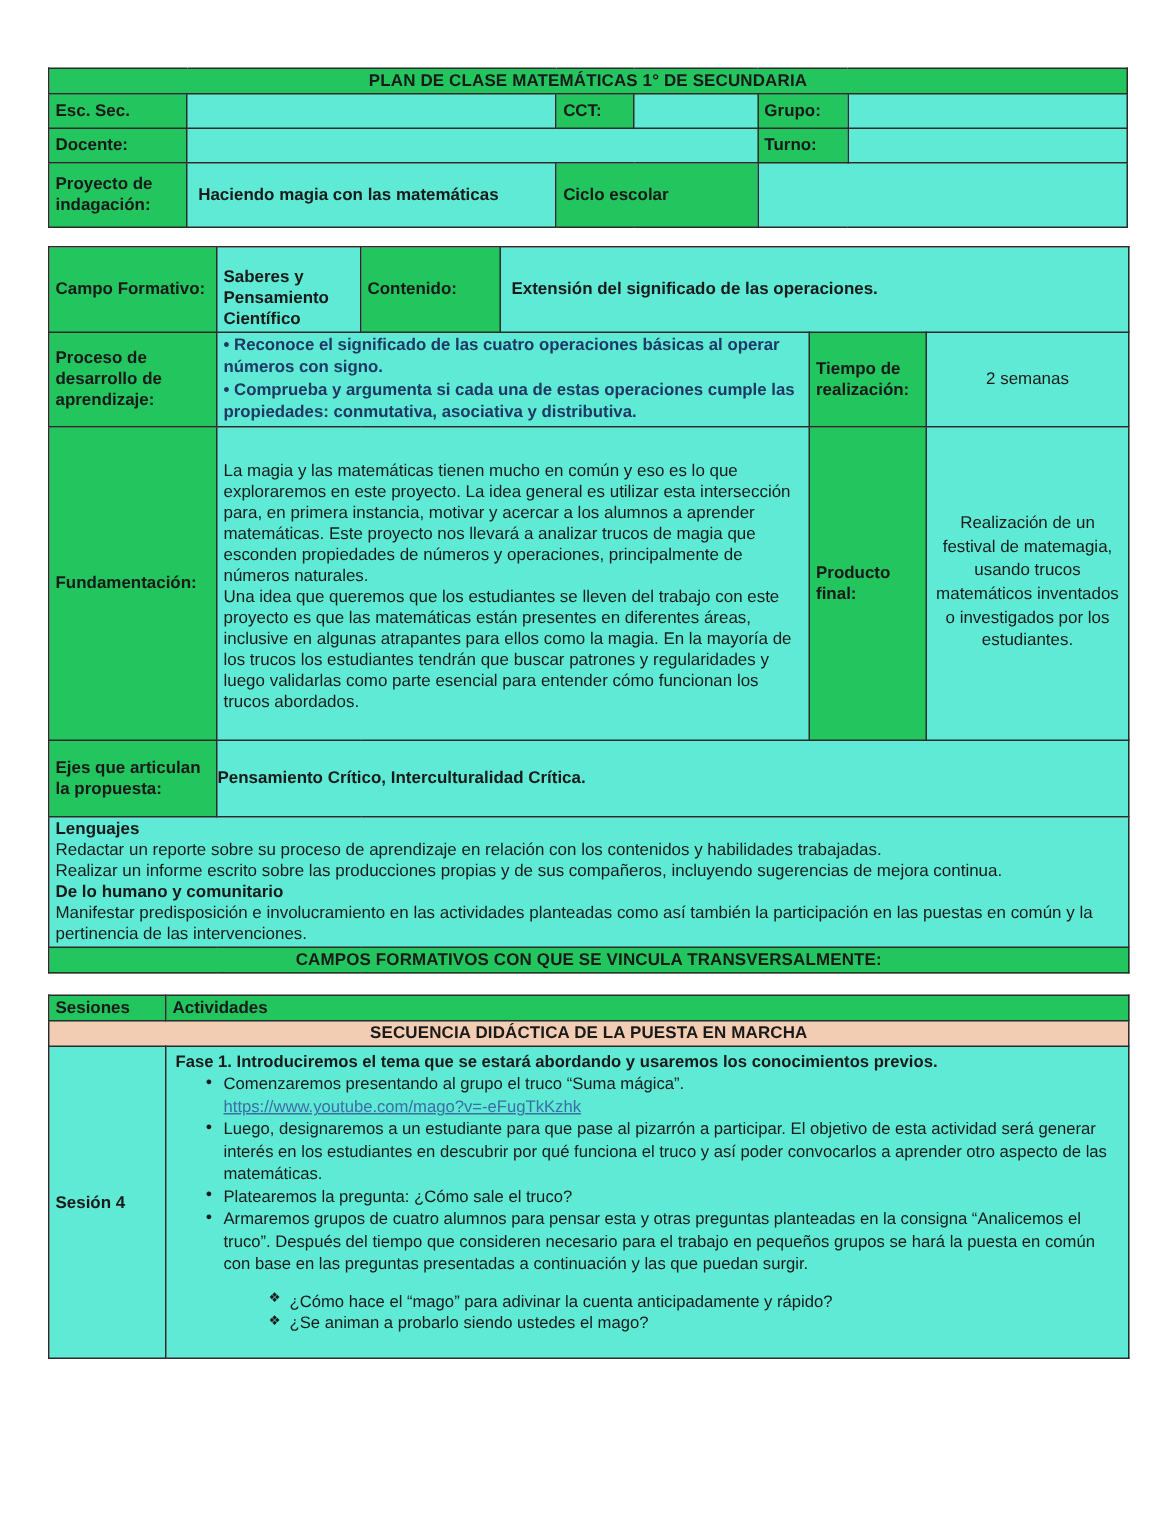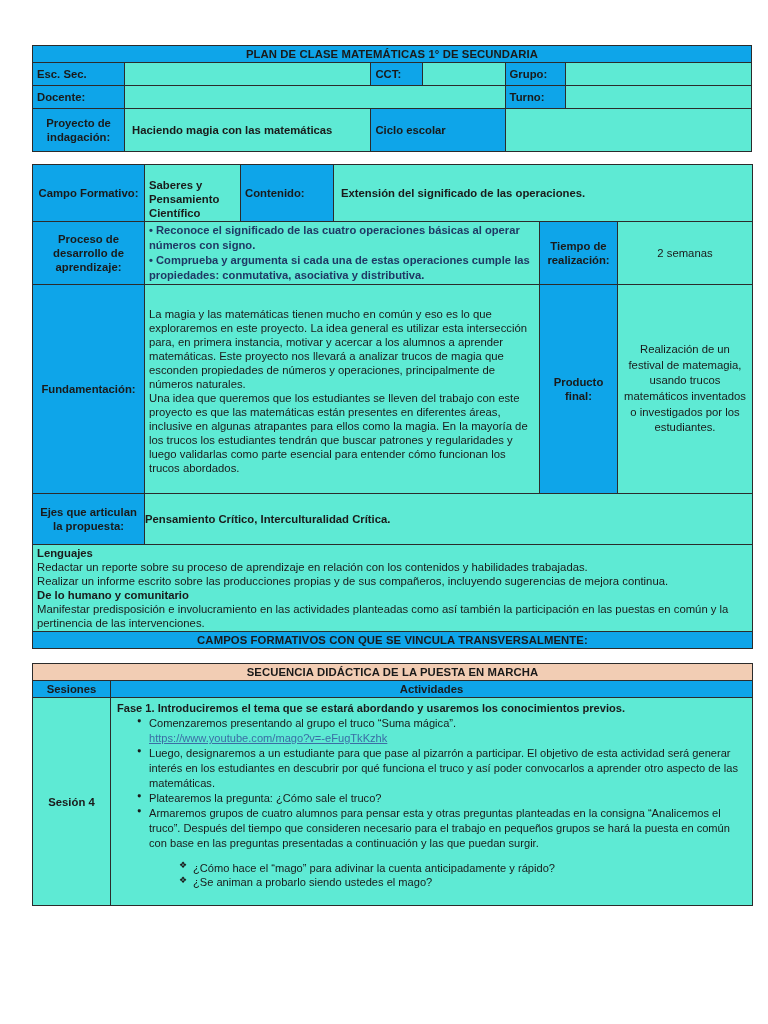--- a/index.html
+++ b/index.html
@@ -32,33 +32,33 @@
   }
   table.doc td {
     border: 1px solid #2b2b2b;
     padding: 1px 4px;
     vertical-align: middle;
     font-size: 11.3px;
     line-height: 1.24;
   }
 
   
-  .fill-light { background: #0ea5e9; }
+  .fill-light { background: #22c55e; }
   .fill-mid   { background: #f2cdb4; }
   .fill-white { background: #5eead4; }
   .title-bar {
     font-weight: bold;
     text-align: center;
     font-size: 11.8px;
     letter-spacing: .1px;
     padding: 3px 4px;
   }
   .lbl {
     font-weight: bold;
-    text-align: center;
+    text-align: left;
     font-size: 11.3px;
     line-height: 1.3;
   }
   .lbl-l {
     font-weight: bold;
     text-align: left;
     font-size: 11.5px;
   }
   .val-ctr {
     text-align: center;
@@ -248,25 +248,25 @@
 
   <div class="gap-lg"></div>
 
   <table class="doc">
     <colgroup>
       <col style="width:78px">
       <col style="width:642px">
     </colgroup>
     <tbody>
       <tr>
-        <td class="fill-mid title-bar" colspan="2">SECUENCIA DIDÁCTICA DE LA PUESTA EN MARCHA</td>
-      </tr>
-      <tr>
         <td class="fill-light lbl">Sesiones</td>
         <td class="fill-light lbl">Actividades</td>
+      </tr>
+      <tr>
+        <td class="fill-mid title-bar" colspan="2">SECUENCIA DIDÁCTICA DE LA PUESTA EN MARCHA</td>
       </tr>
       <tr>
         <td class="fill-white lbl" style="height:186px">Sesión 4</td>
         <td class="fill-white vt" style="padding:3px 6px 5px 6px">
           <p class="seq-intro">Fase 1. Introduciremos el tema que se estará abordando y usaremos los conocimientos previos.</p>
           <ul class="bullets">
             <li>
               <span>Comenzaremos presentando al grupo el truco “Suma mágica”.</span><br>
               <a class="link" href="#">https://www.youtube.com/mago?v=-eFugTkKzhk</a>
             </li>

